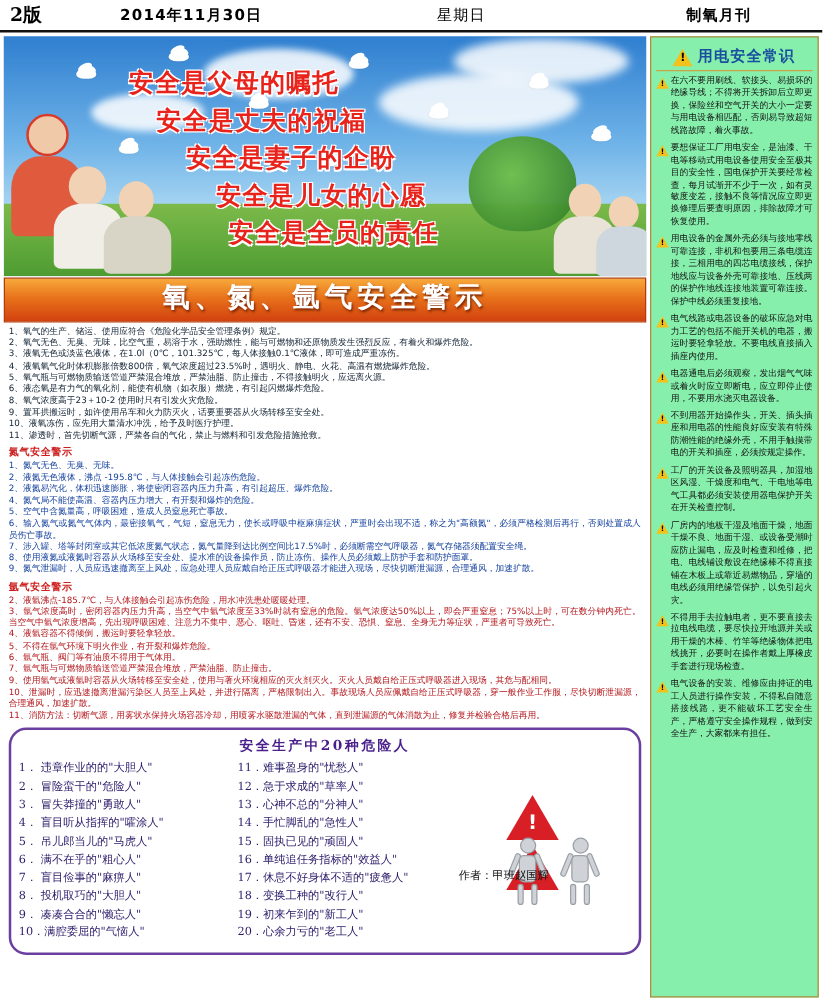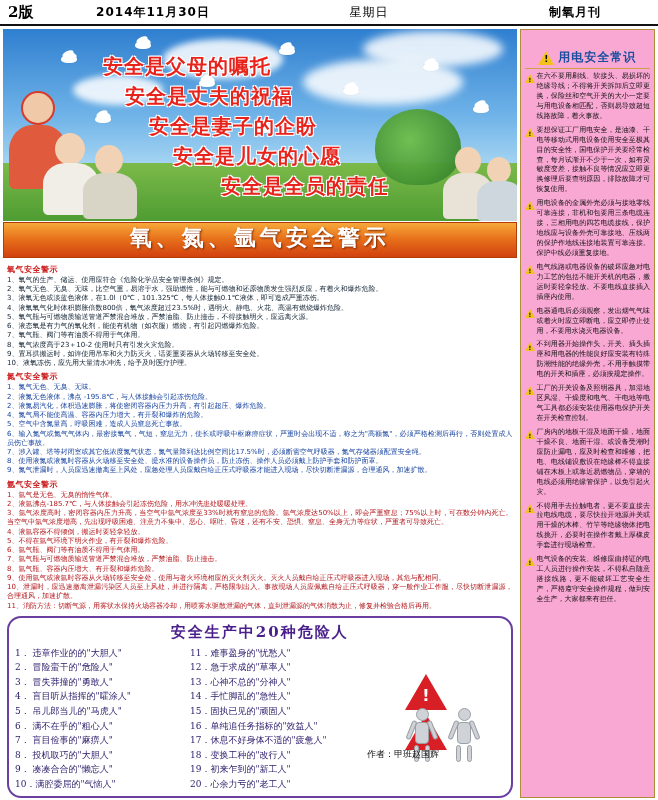--- a/index.html
+++ b/index.html
@@ -38,22 +38,22 @@
     font-weight: bold; font-size: 12px; color: #000; letter-spacing: 1px;
     flex: 0 0 150px; text-align: center;
   }
 
   
   .body-wrap { display: flex; width: 658px; height: 772px; padding: 3px 3px 0 3px; }
   .col-left { width: 516px; position: relative; }
   .col-right {
     width: 136px; margin-left: 3px;
     border: 1px solid #b08b3a;
-    padding: 19px 4px;
-    background: #f9a8d4;
+    padding: 7px 4px;
+    background: #86efac;
     position: relative;
   }
 
   
   .hero {
     position: relative;
     height: 192px;
     background: linear-gradient(#2f7fd0 0%, #6fb3e8 45%, #a8d6f2 72%, #cbe7f7 100%);
     overflow: hidden;
   }
@@ -106,21 +106,21 @@
     color: #e8231c;
     text-shadow: 1px 1px 0 #fff, -1px -1px 0 #fff, 1px -1px 0 #fff, -1px 1px 0 #fff;
     line-height: 1.5;
     letter-spacing: 1px;
     white-space: nowrap;
   }
   .hs-1 { margin-left: 0px; }
   .hs-2 { margin-left: 22px; }
   .hs-3 { margin-left: 46px; }
   .hs-4 { margin-left: 70px; }
-  .hs-5 { margin-left: 118px; }
+  .hs-5 { margin-left: 80px; }
 
   
   .title-bar {
     height: 36px;
     background: linear-gradient(#f7a93b, #e8721b 45%, #d2410f);
     border: 1px solid #b33b08;
     display: flex; justify-content: center;
     margin-top: 1px;
   }
   .title-bar .t {
@@ -149,36 +149,36 @@
     border: 2px solid #6a3fa0;
     border-radius: 14px;
     padding: 4px 6px 6px 6px;
     height: 182px;
     position: relative;
     background: #fff;
   }
   .bb-title {
     text-align: center;
     font-family: "DejaVu Serif", "Liberation Serif", serif;
-    font-weight: bold; font-size: 15px; color: #4a1f8c;
+    font-weight: bold; font-size: 11px; color: #4a1f8c;
     letter-spacing: 2px;
     margin: 1px 0 4px 0;
   }
   .bb-cols { display: flex; }
   .bb-col { width: 175px; }
   .bb-item {
     font-size: 9px; color: #2b1a6a; line-height: 1.62;
     white-space: nowrap;
     font-family: "DejaVu Serif", "Liberation Serif", serif;
   }
   .bb-right {
     flex: 1; position: relative;
   }
   .author {
-    position: absolute; left: 2px; top: 102px;
+    position: absolute; left: 2px; top: 86px;
     font-size: 9px; color: #111;
     font-family: "DejaVu Serif", "Liberation Serif", serif;
   }
   .warn-signs { position: absolute; left: 40px; top: 28px; }
   .tri {
     width: 0; height: 0;
     border-left: 21px solid transparent;
     border-right: 21px solid transparent;
     border-bottom: 36px solid #d81f26;
     position: relative;
@@ -310,52 +310,49 @@
           <div class="hs-5">安全是全员的责任</div>
         </div>
       </div>
 
       <div class="title-bar">
         <div class="t">氧、氮、氩气安全警示</div>
       </div>
 
       <div class="sections">
 
-        <div class="sec-head">氧气安全警示</div>
         <p class="sec-line">1、氧气的生产、储运、使用应符合《危险化学品安全管理条例》规定。</p>
         <p class="sec-line">2、氧气无色、无臭、无味，比空气重，易溶于水，强助燃性，能与可燃物和还原物质发生强烈反应，有着火和爆炸危险。</p>
         <p class="sec-line">3、液氧无色或淡蓝色液体，在1.0l（0℃，101.325℃，每人体接触0.1℃液体，即可造成严重冻伤。</p>
         <p class="sec-line">4、液氧氧气化时体积膨胀倍数800倍，氧气浓度超过23.5%时，遇明火、静电、火花、高温有燃烧爆炸危险。</p>
         <p class="sec-line">5、氧气瓶与可燃物质输送管道严禁混合堆放，严禁油脂、防止撞击，不得接触明火，应远离火源。</p>
         <p class="sec-line">6、液态氧是有力气的氧化剂，能使有机物（如衣服）燃烧，有引起闪燃爆炸危险。</p>
-        <p class="sec-line">7、氧气瓶、阀门等有油质不得用于气体用。</p>
         <p class="sec-line">8、氧气浓度高于23＋10-2 使用时只有引发火灾危险。</p>
         <p class="sec-line">9、置耳拱搬运时，如许使用吊车和火力防灭火，话要重要器从火场转移至安全处。</p>
         <p class="sec-line">10、液氧冻伤，应先用大量清水冲洗，给予及时医疗护理。</p>
+        <p class="sec-line">11、渗透时，首先切断气源，严禁各自的气化，禁止与燃料和引发危险措施抢救。</p>
 
         <div class="sec-head">氮气安全警示</div>
         <p class="sec-line blue">1、氮气无色、无臭、无味。</p>
         <p class="sec-line blue">2、液氮无色液体，沸点 -195.8℃，与人体接触会引起冻伤危险。</p>
         <p class="sec-line blue">2、液氮易汽化，体积迅速膨胀，将使密闭容器内压力升高，有引起超压、爆炸危险。</p>
         <p class="sec-line blue">4、氮气局不能使高温、容器内压力增大，有开裂和爆炸的危险。</p>
         <p class="sec-line blue">5、空气中含氮量高，呼吸困难，造成人员窒息死亡事故。</p>
         <p class="sec-line blue">6、输入氮气或氮气气体内，最密接氧气，气短，窒息无力，使长或呼吸中枢麻痹症状，严重时会出现不适，称之为"高额氮"，必须严格检测后再行，否则处置成人员伤亡事故。</p>
         <p class="sec-line blue">7、涉入罐、塔等封闭室或其它低浓度氮气状态，氮气量降到达比例空间比17.5%时，必须断需空气呼吸器，氮气存储器须配置安全绳。</p>
         <p class="sec-line blue">8、使用液氮或液氮时容器从火场移至安全处、提水准的设备操作员，防止冻伤、操作人员必须戴上防护手套和防护面罩。</p>
         <p class="sec-line blue">9、氮气泄漏时，人员应迅速撤离至上风处，应急处理人员应戴自给正压式呼吸器才能进入现场，尽快切断泄漏源，合理通风，加速扩散。</p>
 
         <div class="sec-head">氩气安全警示</div>
-        <p class="sec-line red">1、氩气是无色、无臭的惰性气体。</p>
         <p class="sec-line red">2、液氩沸点-185.7℃，与人体接触会引起冻伤危险，用水冲洗患处暖暖处理。</p>
         <p class="sec-line red">3、氩气浓度高时，密闭容器内压力升高，当空气中氩气浓度至33%时就有窒息的危险。氩气浓度达50%以上，即会严重窒息；75%以上时，可在数分钟内死亡。当空气中氩气浓度增高，先出现呼吸困难、注意力不集中、恶心、呕吐、昏迷，还有不安、恐惧、窒息、全身无力等症状，严重者可导致死亡。</p>
         <p class="sec-line red">4、液氩容器不得倾倒，搬运时要轻拿轻放。</p>
         <p class="sec-line red">5、不得在氩气环境下明火作业，有开裂和爆炸危险。</p>
         <p class="sec-line red">6、氩气瓶、阀门等有油质不得用于气体用。</p>
         <p class="sec-line red">7、氩气瓶与可燃物质输送管道严禁混合堆放，严禁油脂、防止撞击。</p>
-        <p class="sec-line red">8、氩气瓶、容器内压增大、有开裂和爆炸危险。</p>
         <p class="sec-line red">9、使用氩气或液氩时容器从火场转移至安全处，使用与著火环境相应的灭火剂灭火。灭火人员戴自给正压式呼吸器进入现场，其危与配相同。</p>
         <p class="sec-line red">10、泄漏时，应迅速撤离泄漏污染区人员至上风处，并进行隔离，严格限制出入。事故现场人员应佩戴自给正压式呼吸器，穿一般作业工作服，尽快切断泄漏源，合理通风，加速扩散。</p>
         <p class="sec-line red">11、消防方法：切断气源，用雾状水保持火场容器冷却，用喷雾水驱散泄漏的气体，直到泄漏源的气体消散为止，修复并检验合格后再用。</p>
       </div>
 
       <div class="bottom-box">
         <div class="bb-title">安全生产中20种危险人</div>
         <div class="bb-cols">
           <div class="bb-col">
             <div class="bb-item">1． 违章作业的的"大胆人"</div>

